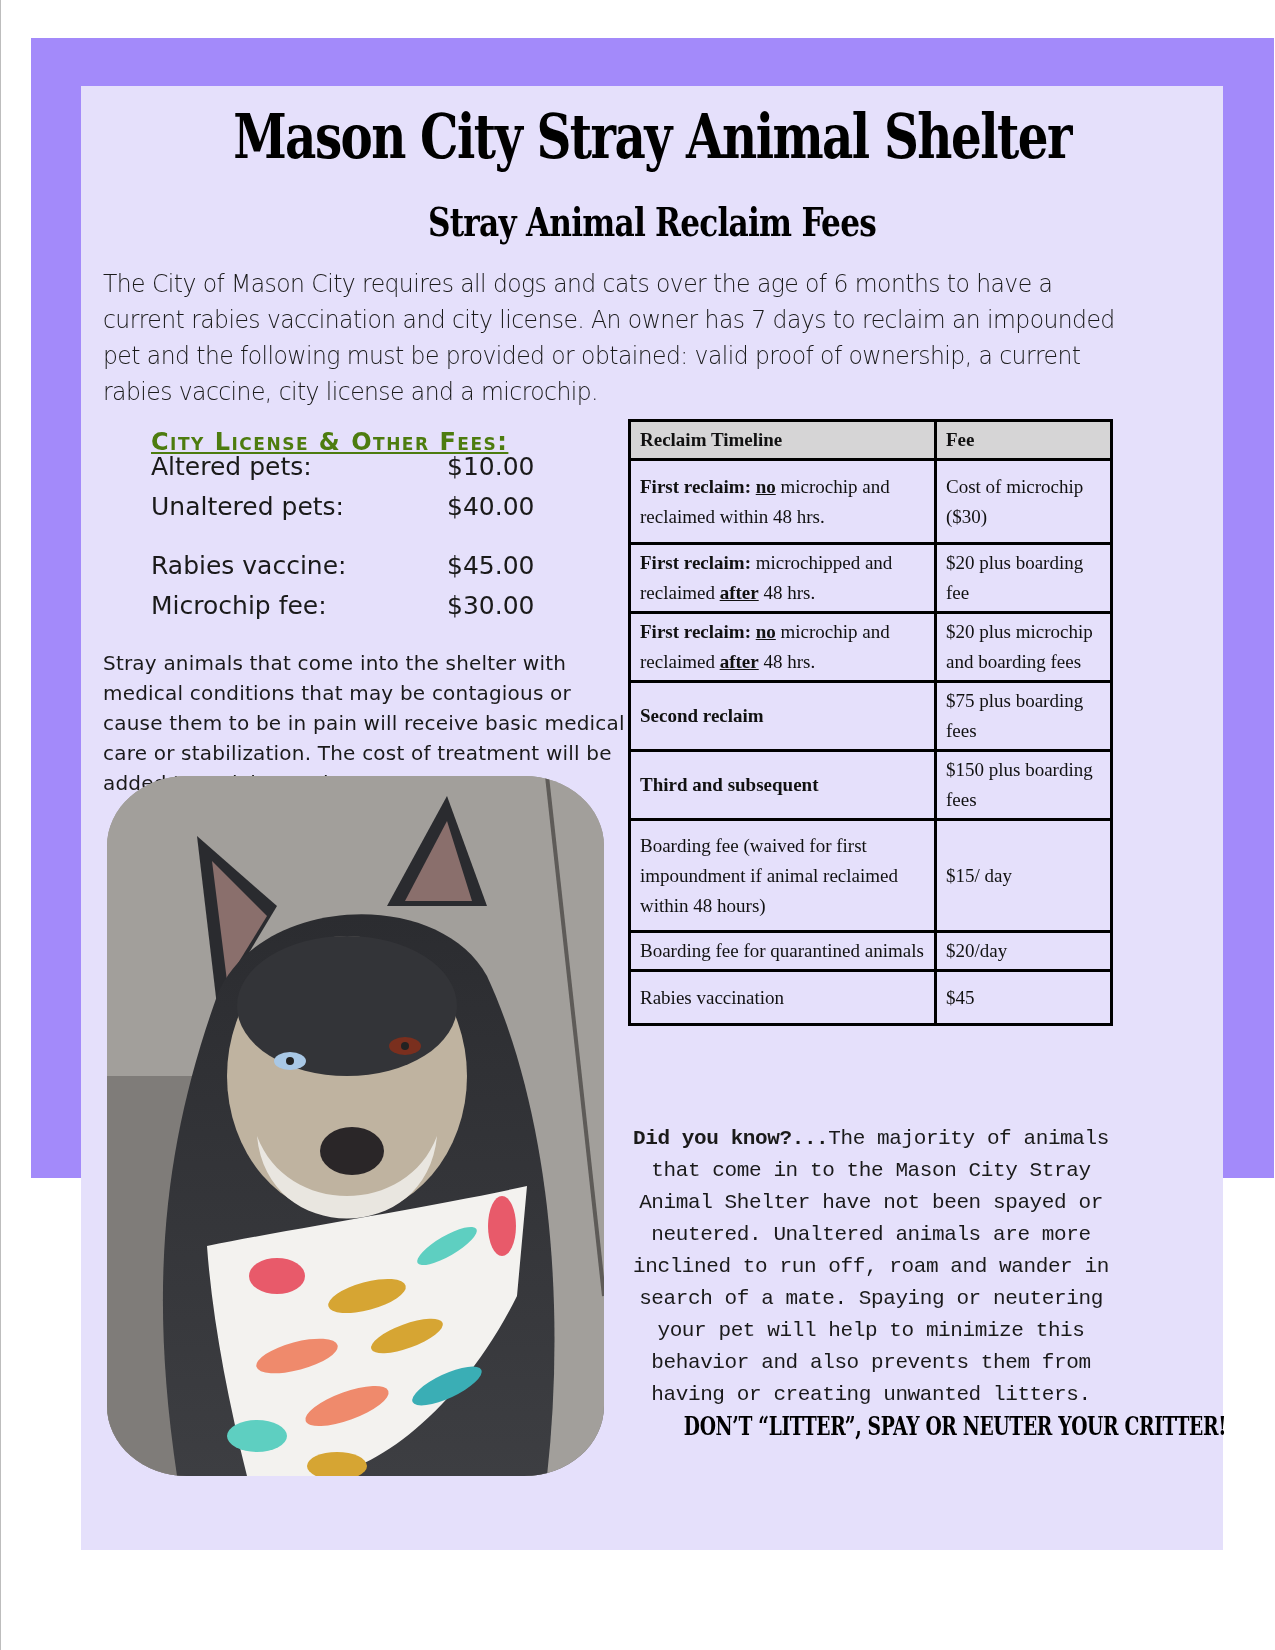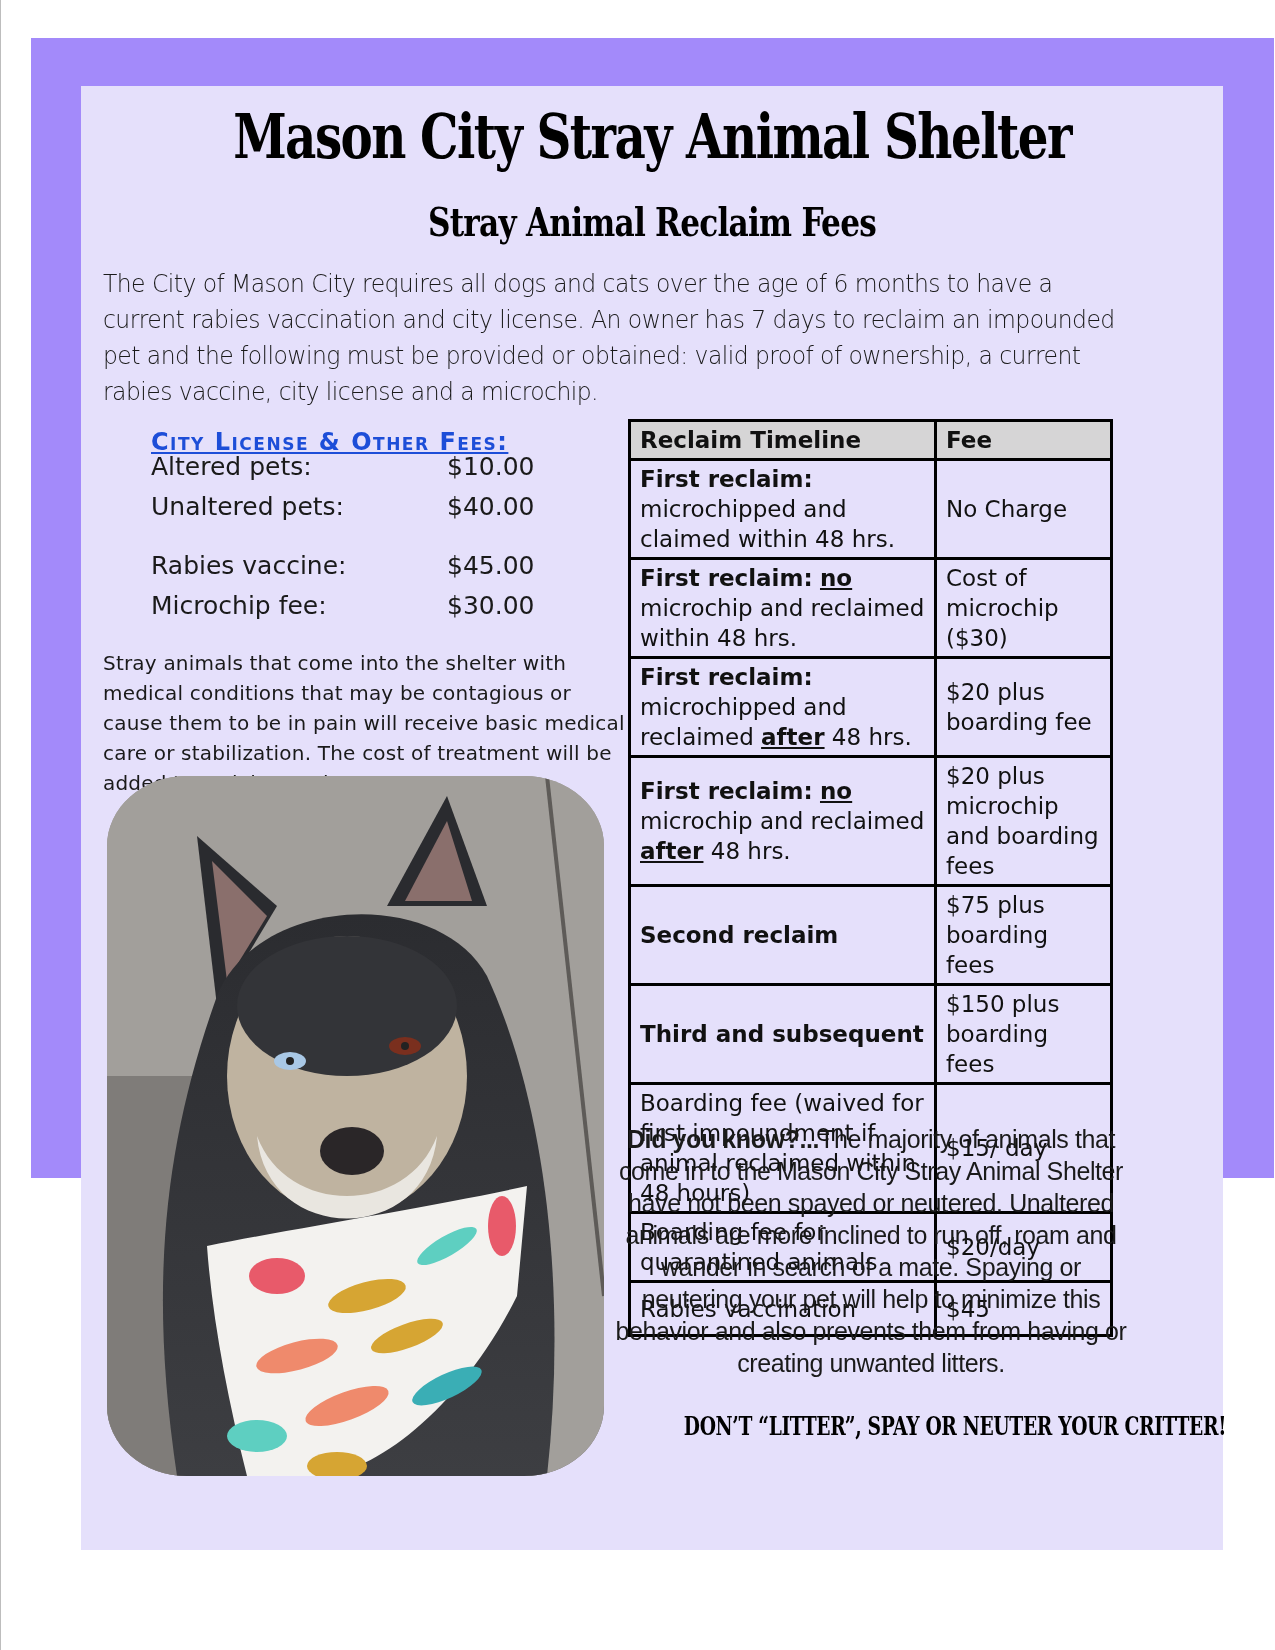--- a/index.html
+++ b/index.html
@@ -29,49 +29,49 @@
   }
   .intro {
     position: absolute; left: 22px; top: 180px; width: 1100px;
     font-family: "DejaVu Sans", sans-serif; font-size: 25px; line-height: 36px;
     letter-spacing: -0.6px; font-weight: 300; color: #1a1a1a;
     transform: scaleX(0.94); transform-origin: left;
   }
   .fees-heading {
     position: absolute; left: 70px; top: 342px;
     font-family: "DejaVu Sans", sans-serif; font-weight: bold; font-size: 24px;
-    text-decoration: underline; font-variant: small-caps; letter-spacing: 1.5px; color: #1d4ed8;
+    text-decoration: underline; font-variant: small-caps; letter-spacing: 1.5px; color: #4d7c0f;
   }
   .fee-row { position: absolute; left: 70px; width: 420px; font-size: 25px; color: #1a1a1a; }
   .fee-row .lbl { position: absolute; left: 0; text-align: center; }
   .fee-row .val { position: absolute; left: 296px; }
   .medical {
     position: absolute; left: 22px; top: 562px; width: 530px;
     font-size: 20px; line-height: 30px; letter-spacing: 0.2px; color: #1a1a1a;
   }
   .photo {
     position: absolute; left: 26px; top: 690px; width: 497px; height: 700px;
     border-radius: 80px 80px 80px 80px / 70px 70px 70px 70px; overflow: hidden;
     background: linear-gradient(180deg, #9d9a96 0%, #8d8a87 55%, #6f6c6a 100%);
   }
   .reclaim-table {
     position: absolute; left: 547px; top: 333px; width: 485px;
-    border-collapse: collapse; font-size: 23px; color: #111;
+    border-collapse: collapse; font-size: 19px; color: #111; font-family: Liberation Serif, serif;
   }
   .reclaim-table th, .reclaim-table td {
     border: 3px solid #000; padding: 3px 9px; text-align: left; vertical-align: middle;
     line-height: 30px;
   }
   .reclaim-table th { background: #d6d5d6; font-weight: bold; height: 26px; }
   .reclaim-table td.c1 { width: 285px; }
   .reclaim-table b { font-weight: bold; }
   .reclaim-table u { text-decoration: underline; }
   .didyouknow {
     position: absolute; left: 530px; top: 1037px; width: 520px; text-align: center;
-    font-family: Liberation Sans, sans-serif; font-size: 25px; line-height: 32px; color: #1a1a1a;
+    font-family: Liberation Mono, monospace; font-size: 21px; line-height: 32px; color: #1a1a1a;
     letter-spacing: -0.4px;
   }
   .didyouknow b { font-weight: bold; }
   .slogan {
     position: absolute; left: 530px; top: 1325px; width: 520px; text-align: center;
     font-family: "DejaVu Serif", serif; font-weight: bold; font-size: 26px; color: #000;
     transform: scaleX(0.72); transform-origin: center; letter-spacing: -0.5px; white-space: nowrap;
   }
 </style>
 </head>
@@ -152,24 +152,20 @@
     </div>
 
     <table class="reclaim-table">
       <thead>
         <tr>
           <th>Reclaim Timeline</th>
           <th>Fee</th>
         </tr>
       </thead>
       <tbody>
-        <tr>
-          <td class="c1"><b>First reclaim:</b><span> microchipped and claimed within 48 hrs.</span></td>
-          <td>No Charge</td>
-        </tr>
         <tr style="height:84px;">
           <td class="c1"><b>First reclaim:</b> <b><u>no</u></b><span> microchip and reclaimed within 48 hrs.</span></td>
           <td>Cost of microchip ($30)</td>
         </tr>
         <tr>
           <td class="c1"><b>First reclaim:</b><span> microchipped and reclaimed </span><b><u>after</u></b><span> 48 hrs.</span></td>
           <td>$20 plus boarding fee</td>
         </tr>
         <tr>
           <td class="c1"><b>First reclaim:</b> <b><u>no</u></b><span> microchip and reclaimed </span><b><u>after</u></b><span> 48 hrs.</span></td>

